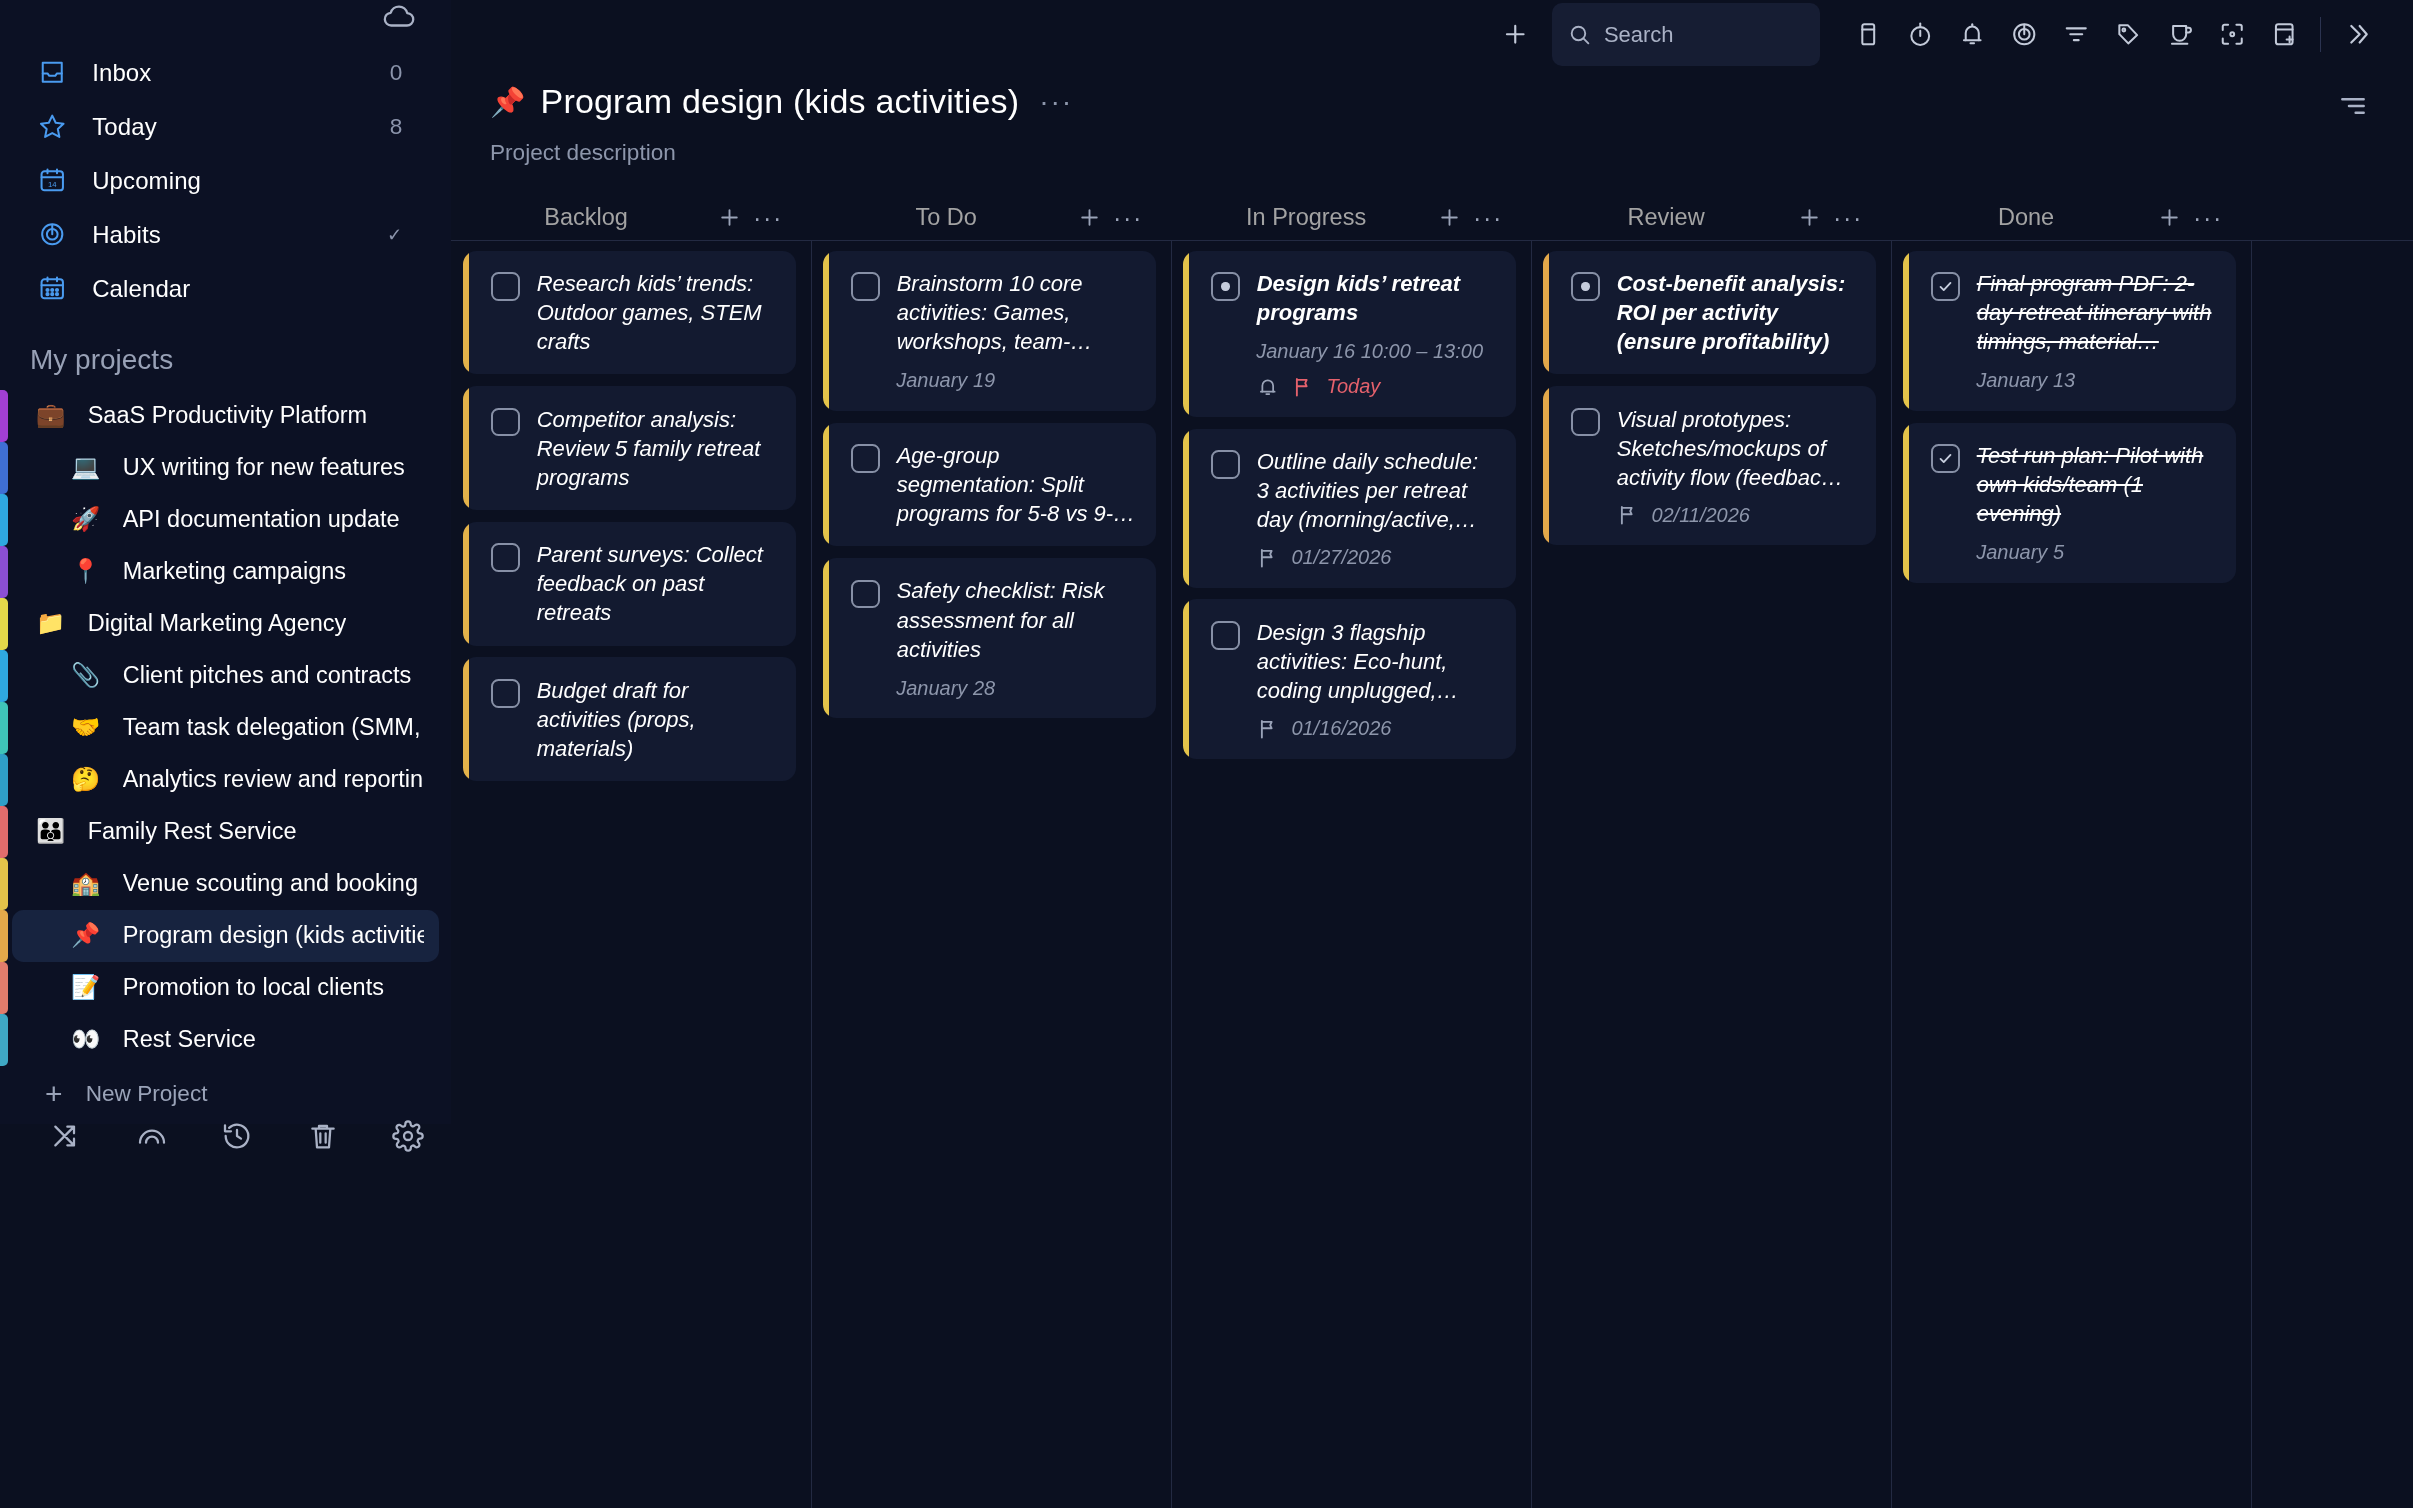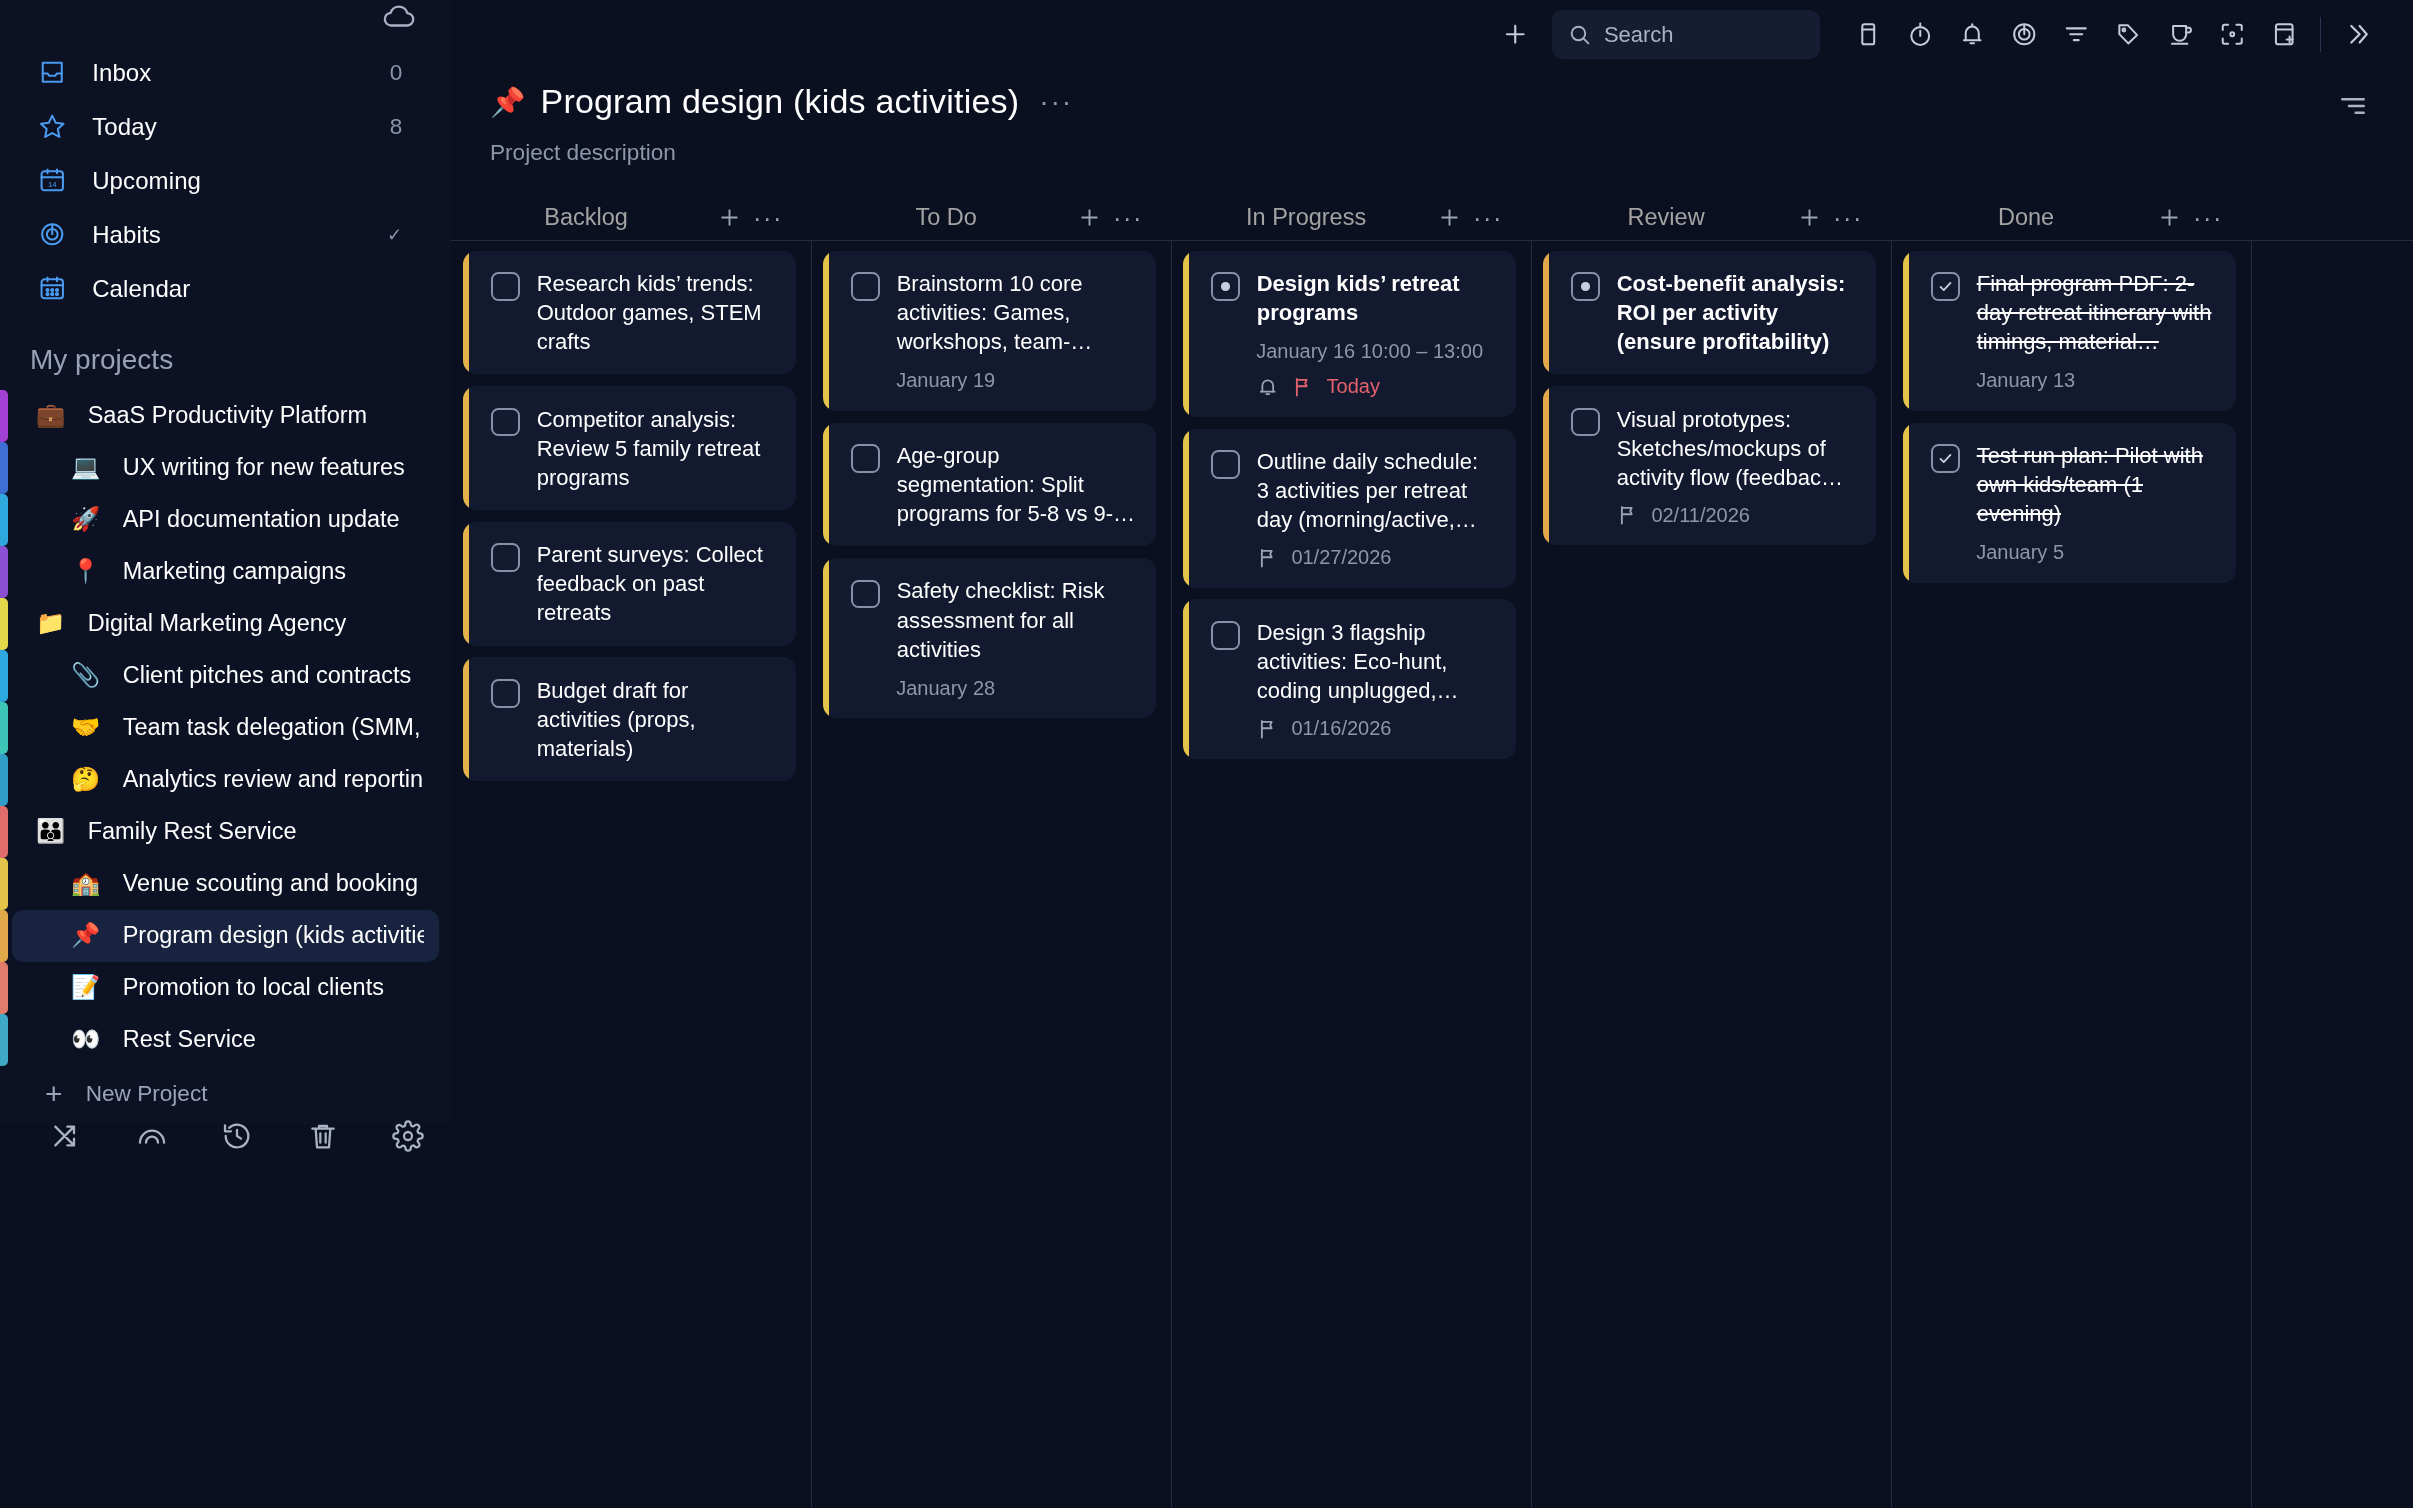--- a/index.html
+++ b/index.html
@@ -92,21 +92,21 @@
     height: 69px; display: flex; align-items: center; justify-content: flex-end;
     padding-right: 30px; gap: 0px;
   }
   .tb-btn {
     width: 52px; height: 52px; display: flex; align-items: center; justify-content: center;
     color: #c3cad9; cursor: pointer; border-radius: 8.4px;
   }
   .tb-btn svg { width: 28.5px; height: 28.5px; }
   .tb-plus { width: 50px; }
   .search-box {
-    width: 268px; height: 49px; background: #161d33; border-radius: 10px;
+    width: 268px; height: 63px; background: #161d33; border-radius: 10px;
     display: flex; align-items: center; padding: 0 15px; gap: 11.7px;
     margin-left: 11.7px; margin-right: 22px; cursor: text;
   }
   .search-box svg { width: 25px; height: 25px; color: #aab2c6; flex: 0 0 25px;}
   .search-ph { font-size: 22px; color: #aab2c6; }
   .tb-sep { width: 0.8px; height: 35px; background: #2b3350; margin: 0 10px; }
 
   .proj-header { padding: 13.4px 0 0 39px; position: relative; }
   .proj-title-row { display: flex; align-items: center; gap: 15px; }
   .proj-pin { font-size: 28.5px; line-height: 1; }
@@ -146,20 +146,21 @@
   .col-add svg { width: 25px; height: 25px; }
   .col-more { font-size: 25px; letter-spacing: 1.7px; line-height: .4; }
   .col-divider { height: 0.8px; background: #232a42; margin-left: 0; }
   .col-body { padding: 10px 15px 0 11.7px; display: flex; flex-direction: column; gap: 11.7px; }
 
   .card {
     background: #131a30; border-radius: 13.4px;
     position: relative; overflow: hidden;
     padding: 18.4px 20px 18.4px 28.5px;
     cursor: pointer;
+    font-style: italic;
   }
   .card .cedge {
     position: absolute; left: 0; top: 0; bottom: 0; width: 5.9px;
     border-radius: 3.4px;
   }
   .card-row { display: flex; gap: 17px; align-items: flex-start; }
   .cbox {
     width: 28.5px; height: 28.5px; flex: 0 0 28.5px;
     border: 2.1px solid #8790a6; border-radius: 7.5px; margin-top: 3.4px;
     display: flex; align-items: center; justify-content: center;

